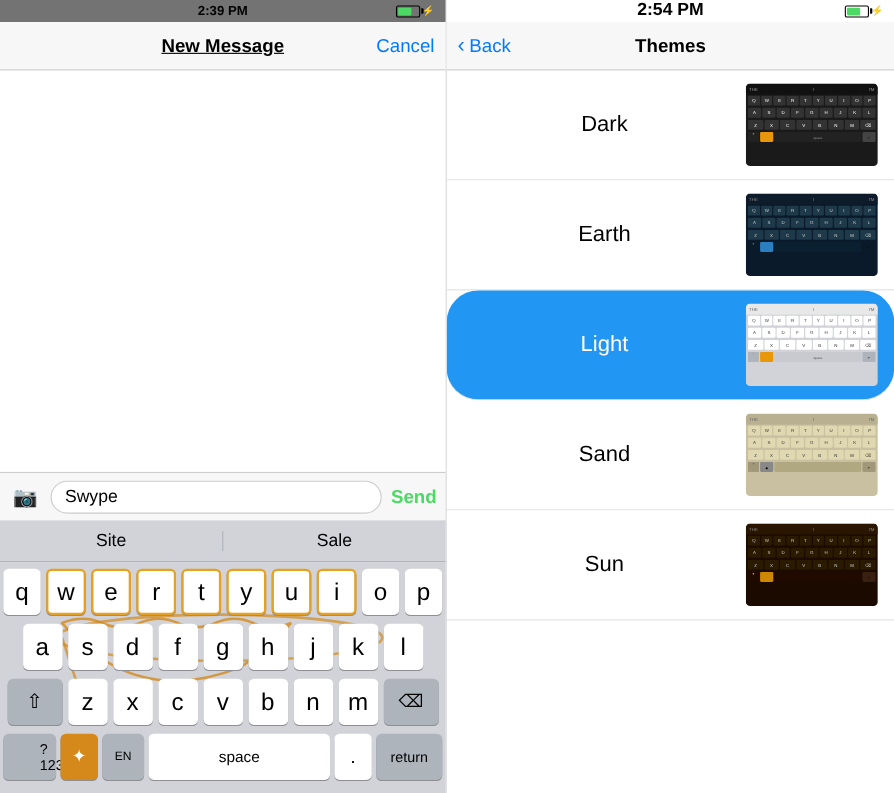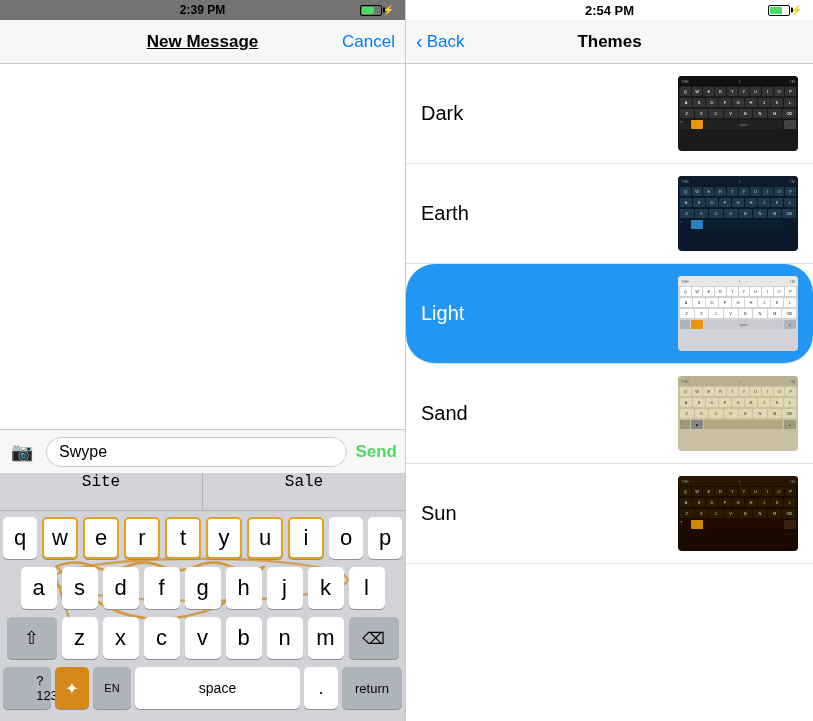--- a/index.html
+++ b/index.html
@@ -164,23 +164,23 @@
       font-size: 17px;
       font-weight: 600;
       cursor: pointer;
     }
 
     
     .suggestions-bar {
       height: 38px;
       background: #d1d3d9;
       display: flex;
+      align-items: center;
       justify-content: space-around;
       border-bottom: 1px solid #b0b3ba;
-      font-family: Liberation Mono, monospace;
     }
     .suggestion {
       font-size: 16px;
       color: #000;
       padding: 0 10px;
       cursor: pointer;
       flex: 1;
       text-align: center;
       border-right: 1px solid #b0b3ba;
     }
@@ -300,20 +300,21 @@
       transform: translateX(-50%);
       font-size: 17px;
       font-weight: 600;
       color: #000;
     }
 
     
     .theme-list {
       flex: 1;
       overflow-y: auto;
+      text-align: center;
     }
     .theme-item {
       height: 100px;
       display: flex;
       align-items: center;
       padding: 0 15px;
       border-bottom: 1px solid #e0e0e0;
       background: #fff;
       cursor: pointer;
     }
@@ -535,21 +536,21 @@
       <div class="key space-key" style="font-size:14px; max-width:170px;">space</div>
       <div class="key period-key" style="max-width:34px; font-size:18px;">.</div>
       <div class="key return-key" style="font-size:13px; max-width:60px;">return</div>
     </div>
   </div>
 </div>
 
 <div class="right-panel">
 
   <div class="status-bar" style="position:relative; background:#fff;">
-    <span style="position:absolute; left:50%; transform:translateX(-50%); font-size:13px; font-weight:600;">2:54 PM</span>
+    <span style="position:absolute; left:50%; transform:translateX(-50%); font-size:16px; font-weight:600;">2:54 PM</span>
     <div style="margin-left:auto; display:flex; align-items:center; gap:2px;">
       <div class="battery-icon">
         <div class="battery-fill"></div>
       </div>
       <span class="bolt">⚡</span>
     </div>
   </div>
 
   <div class="right-nav">
     <div class="back-btn">

